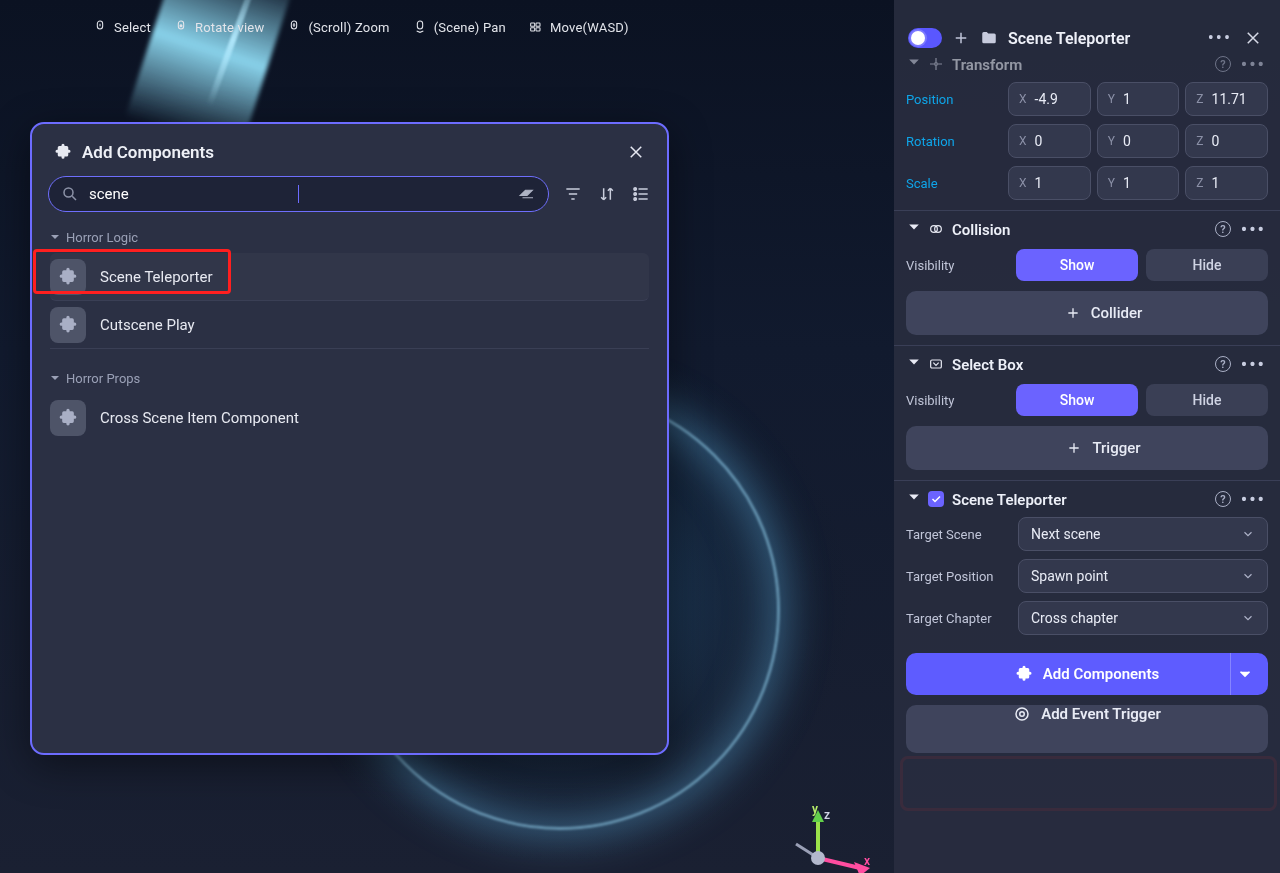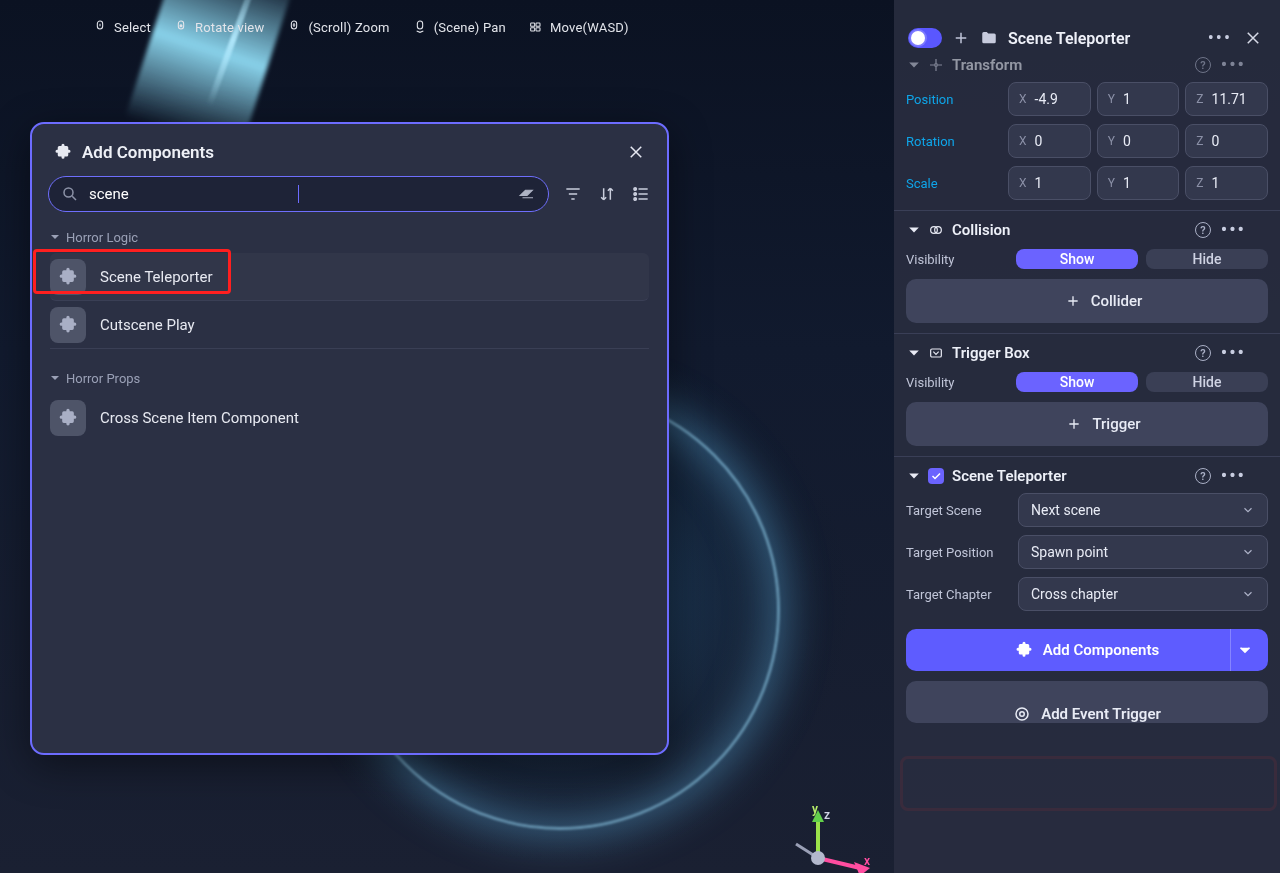--- a/index.html
+++ b/index.html
@@ -76,42 +76,42 @@
 .toggle {
   width:34px; height:20px; border-radius:10px; background:#5a57ff; position:relative;
 }
 .toggle::after{ content:""; position:absolute; left:3px; top:3px; width:14px; height:14px; border-radius:50%; background:#fff; box-shadow:0 0 0 2px rgba(255,255,255,.2);}
 .insp-head .plus { width:18px; height:18px; stroke:#bfc4d8; stroke-width:2; }
 .folder-ic { width:18px; height:18px; fill:#c7cbdd; }
 .insp-title { font-size:16px; font-weight:600; color:#eef0f8; flex:1; }
 .dots { color:#c8cde0; font-size:18px; letter-spacing:2px; line-height:1; padding:0 2px; cursor:pointer;}
 .x-ic { width:18px; height:18px; stroke:#d6d9e6; stroke-width:2; }
 
-.section-row { display:flex; align-items:center; gap:8px; margin: 6px 20px 8px 2px; color:#edf0f8; font-weight:600; font-size:15px;}
+.section-row { display:flex; align-items:flex-start; gap:8px; margin: 6px 0 8px 2px; color:#edf0f8; font-weight:600; font-size:15px;}
 .section-row.faded { opacity:.55; margin-top:-2px; }
 .section-row .caret-dn { width:12px;height:12px; }
 .section-row .sect-ic { width:16px; height:16px; }
 .section-row .spacer { flex:1; }
 .help-ic { width:16px; height:16px; border:1.5px solid #aab0c6; border-radius:50%; display:flex; align-items:center; justify-content:center; font-size:11px; color:#aab0c6;}
 
 .triple { display:flex; gap:6px; align-items:center; margin-bottom:8px; }
 .triple .lab { width:96px; color:#0ea5e9; font-size:13px; }
 .numbox {
   flex:1; height:34px; border-radius:8px; border:1px solid #4a4f66; background:#33384d;
   display:flex; align-items:center; padding:0 10px; gap:8px; color:#e9ecf6; font-size:14px;
 }
 .numbox .axis { color:#8b90a7; font-size:12px; }
 
 .hr { height:1px; background:#3a3f57; margin:10px -12px; }
 
 .segrow { display:flex; align-items:center; gap:14px; margin:10px 0; }
 .segrow .lab { width:96px; color:#c0c5d8; font-size:13px; }
 .seg { flex:1; display:flex; gap:8px; }
 .segbtn {
-  flex:1; height:20px; border-radius:8px; display:flex; align-items:center; justify-content:center;
+  flex:1; height:32px; border-radius:8px; display:flex; align-items:center; justify-content:center;
   font-size:14px; font-weight:500;
 }
 .segbtn.active { background:#6b63ff; color:#fff; }
 .segbtn.inactive { background:#3a3f55; color:#cfd3e3; }
 
 .widebtn {
   height:44px; border-radius:10px; background:#3f445c; display:flex; align-items:center; justify-content:center;
   gap:10px; color:#e8ebf5; font-size:15px; font-weight:500; margin: 8px 0 4px; padding-left: 33px;
 }
 .widebtn svg{ width:16px;height:16px; stroke:#e8ebf5; stroke-width:2; fill:none;}
@@ -127,21 +127,21 @@
 }
 .select svg{ width:14px;height:14px; stroke:#aeb3c8; stroke-width:2; fill:none;}
 
 .addcomp {
   height:42px; border-radius:10px; background:#5e5cff; display:flex; align-items:center; justify-content:center;
   gap:10px; color:#fff; font-size:15px; font-weight:600; margin-top:18px; position:relative;
 }
 .addcomp .chev { position:absolute; right:10px; width:28px; height:100%; display:flex; align-items:center; justify-content:center; border-left:1px solid rgba(255,255,255,.25);}
 .addcomp svg{ width:18px;height:18px; fill:#fff;}
 .addevt {
-  height:42px; border-radius:10px; background:#3f445c; display:flex; align-items:flex-end; justify-content:center;
+  height:48px; border-radius:10px; background:#3f445c; display:flex; align-items:flex-start; justify-content:center;
   gap:10px; color:#e8ebf5; font-size:15px; font-weight:600; margin-top:10px;
 }
 .addevt svg{width:18px;height:18px; stroke:#e8ebf5; stroke-width:2; fill:none;}
 
 
 .gizmo { position:absolute; left:790px; top:810px; font-size:12px; color:#eee; }
 .gizmo .y { position:absolute; left:22px; top:-8px; color:#b7ef6a; font-weight:600;}
 .gizmo .z { position:absolute; left:34px; top:-2px; color:#cfd3e3; font-weight:600;}
 .gizmo .x { position:absolute; left:74px; top:44px; color:#ff4da0; font-weight:600;}
 .gizmo svg{ width:90px; height:70px; }
@@ -389,21 +389,21 @@
   <div class="hr"></div>
 
   <div class="section-row">
     <svg class="caret-dn" viewBox="0 0 10 10" fill="#e8eaf4">
         <path d="M1 3l4 4 4-4z"></path>
       </svg>
     <svg class="sect-ic" viewBox="0 0 24 24" stroke="#e8eaf4" fill="none" stroke-width="1.8">
         <rect x="4" y="6" width="16" height="12" rx="2"></rect>
         <path d="M8 10l4 4 4-4"></path>
       </svg>
-    <span>Trigger Box</span>
+    <span>Select Box</span>
     <span class="spacer"></span>
     <span class="help-ic">?</span>
     <span class="dots">•••</span>
   </div>
   <div class="segrow">
     <span class="lab">Visibility</span>
     <div class="seg">
       <div class="segbtn active">
           <span>Show</span>
         </div>

